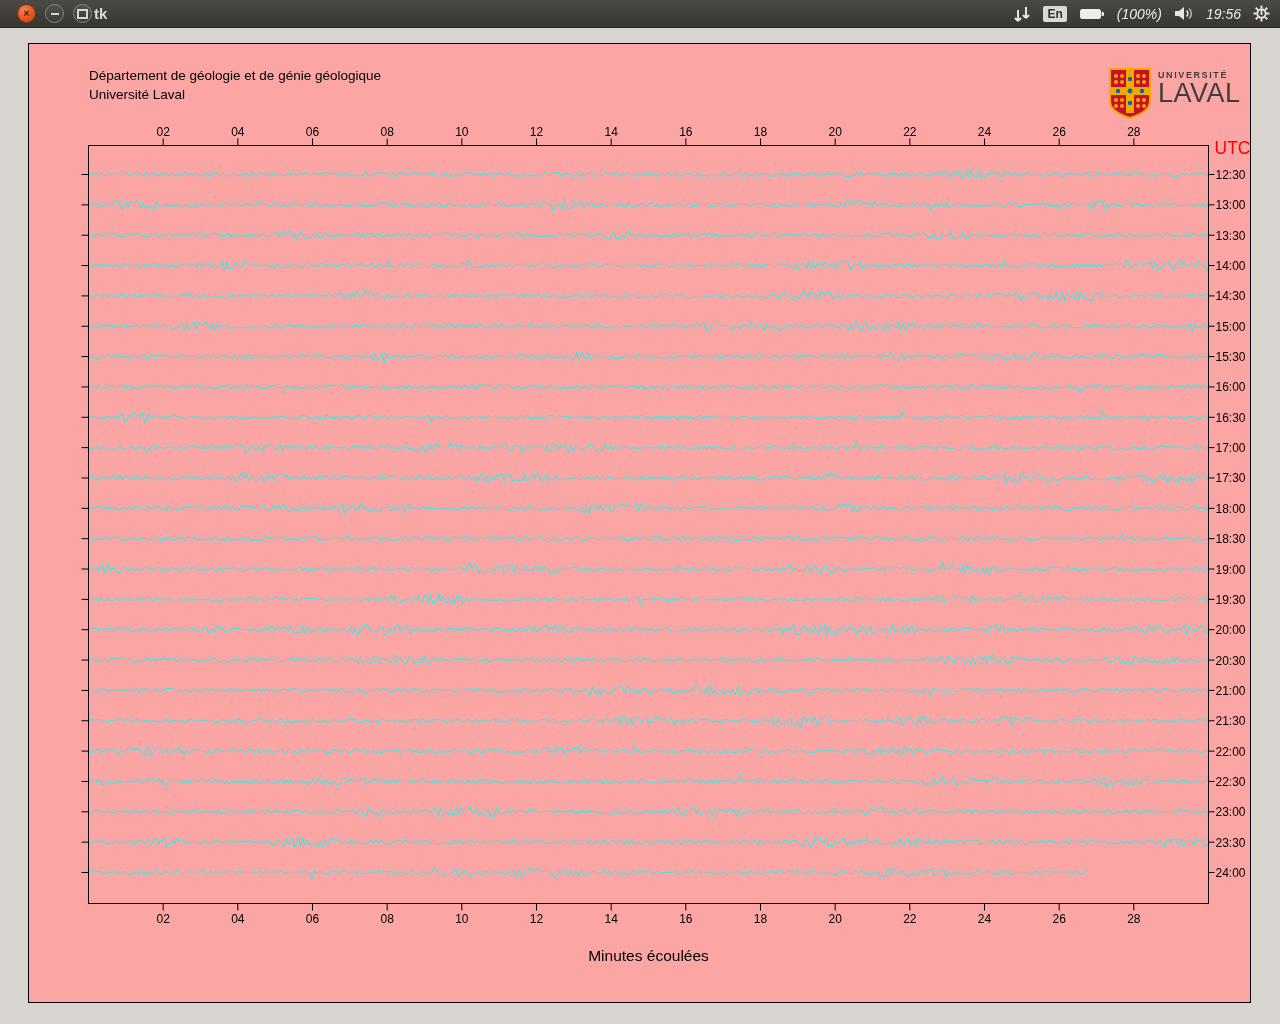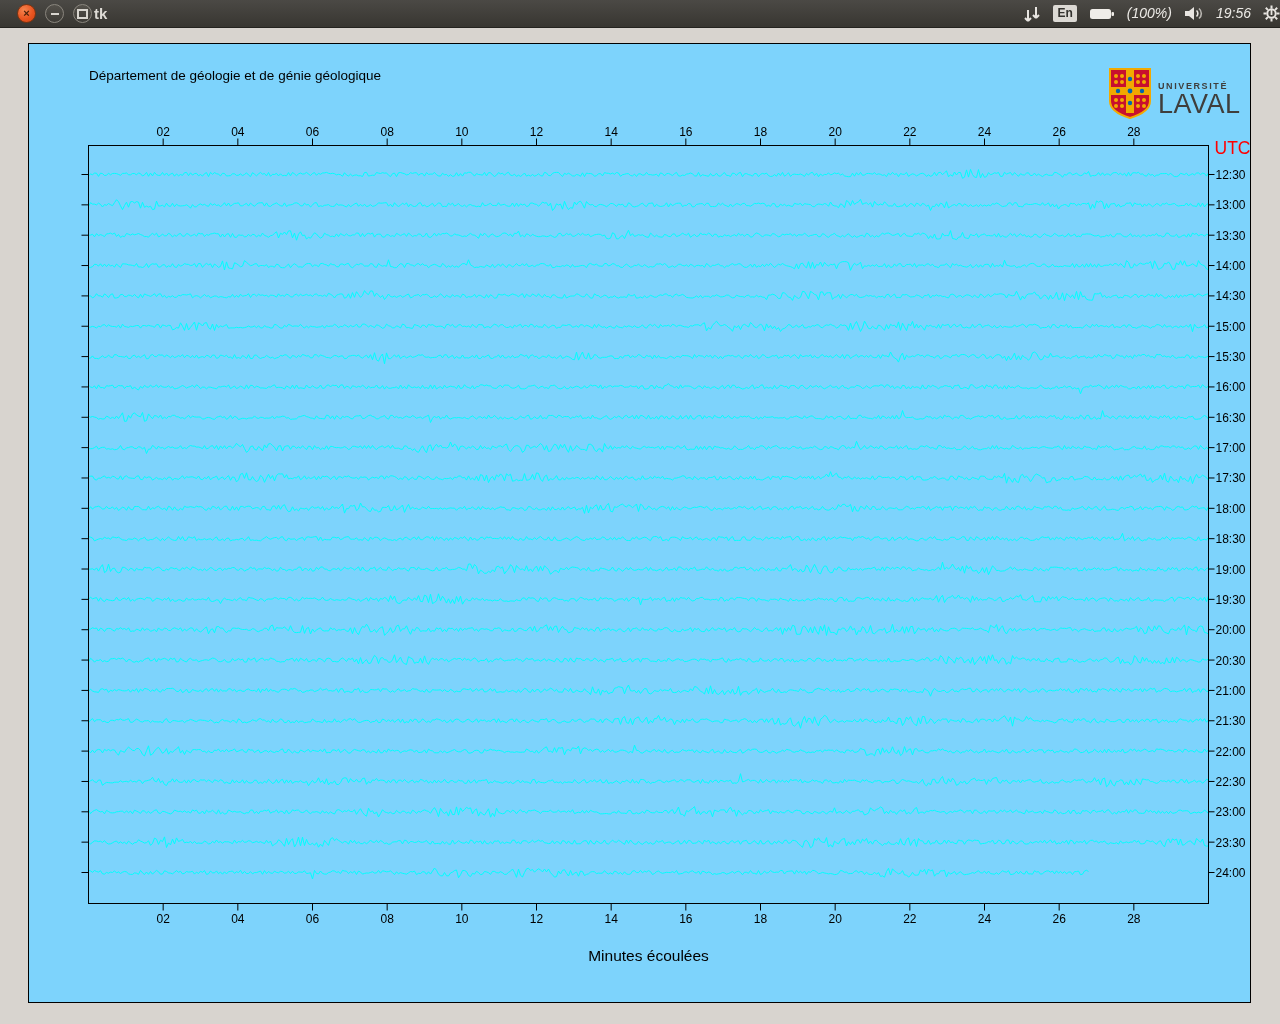--- a/index.html
+++ b/index.html
@@ -23,39 +23,39 @@
     background:radial-gradient(circle at 35% 30%, #f5854f 0%, #e95420 55%, #cf4413 100%);
     border:1px solid #7e3410;color:#49200a;font-size:11px;font-weight:bold;line-height:1;
   }
   .wbtn.minimize,.wbtn.maximize{
     background:linear-gradient(#54514b,#3d3b36);
     border:1px solid #8a867e;
   }
   .min-bar{width:8px;height:2px;background:#d8d5cf;}
   .max-box{width:7px;height:6px;border:2px solid #d8d5cf;}
   .panel-title{margin-left:2px;font-size:15px;font-weight:bold;color:#dedbd5;}
-  .panel-right{margin-left:auto;display:flex;gap:12px;}
+  .panel-right{margin-left:auto;display:flex;align-items:center;gap:12px;padding-right:10px;}
   .kbd-box{background:#dcd9d4;color:#33322e;font-size:12px;font-weight:bold;
            padding:1px 4px;border-radius:2px;line-height:14px;}
   .panel-text{font-size:14px;color:#eceae6;font-style:italic;}
   .pic{display:flex;align-items:center;}
   
   #tkwindow{
     position:absolute;left:28px;top:43px;width:1221px;height:958px;
-    background:#7dd3fc;border:1px solid #000000;
+    background:#fca5a5;border:1px solid #000000;
   }
   #header-block{
     position:absolute;left:60px;top:22px;font-size:13.5px;line-height:19px;color:#000;
   }
   #chart-title{
     position:absolute;left:59px;top:41px;width:1120px;text-align:center;
     font-size:17.5px;color:#000;
   }
   #logo{position:absolute;left:1080px;top:24px;display:flex;gap:7px;align-items:flex-start;}
-  #logo-text{display:flex;flex-direction:column;margin-top:13px;}
+  #logo-text{display:flex;flex-direction:column;margin-top:2px;}
   #logo-small{font-size:9px;letter-spacing:1.6px;color:#3f3e3c;font-weight:bold;}
   #logo-large{font-size:27px;letter-spacing:0.5px;color:#3f3e3c;font-weight:normal;line-height:26px;}
   #chart{position:absolute;left:0;top:0;}
   #chart text{font-family:"Liberation Sans", sans-serif;}
 </style>
 </head>
 <body>
 
 <div id="panel">
   <div class="win-controls">
@@ -104,20 +104,21 @@
         <rect x="7.6" y="5" width="1.8" height="5" fill="#e8e5e1"></rect>
       </svg>
     </span>
   </div>
 </div>
 
 <div id="tkwindow">
 
   <div id="header-block">
     <div>Département de géologie et de génie géologique</div>
+    <div>Université Laval</div>
   </div>
 
 
   <div id="logo">
     <svg width="42" height="51" viewBox="0 0 42 51">
       <path d="M1 1 H41 V33 Q41 44 21 50 Q1 44 1 33 Z" fill="#c8102e" stroke="#f2a900" stroke-width="2"></path>
       <rect x="17" y="1" width="8" height="44" fill="#f2a900"></rect>
       <rect x="1" y="19" width="40" height="8" fill="#f2a900"></rect>
       <g fill="#0067b1">
         <circle cx="21" cy="23" r="2.4"></circle>

